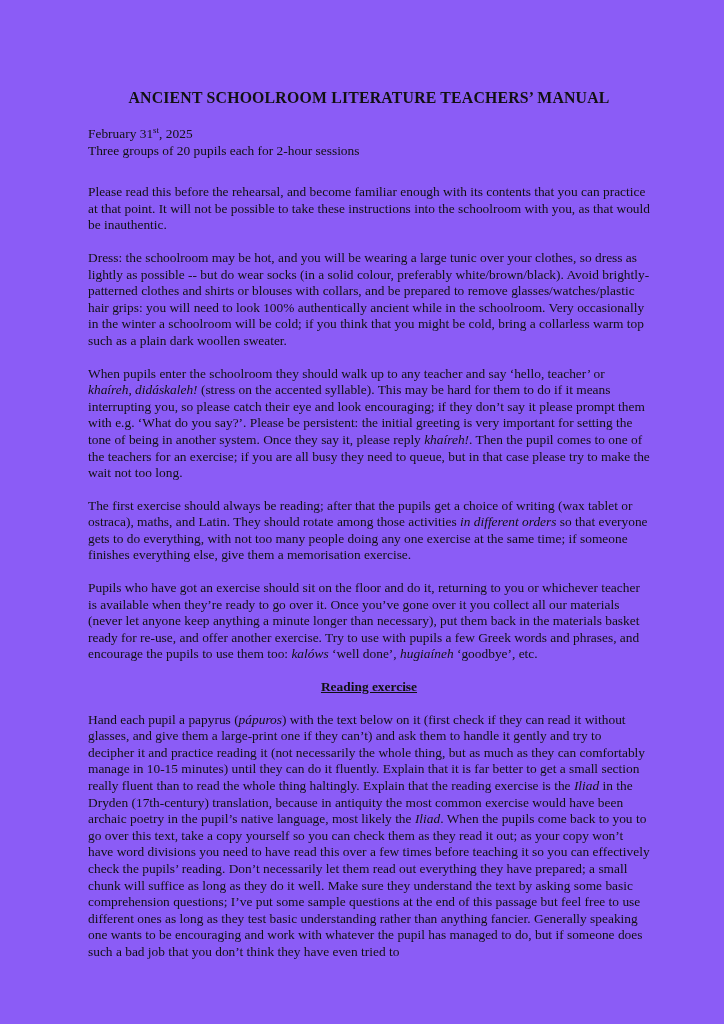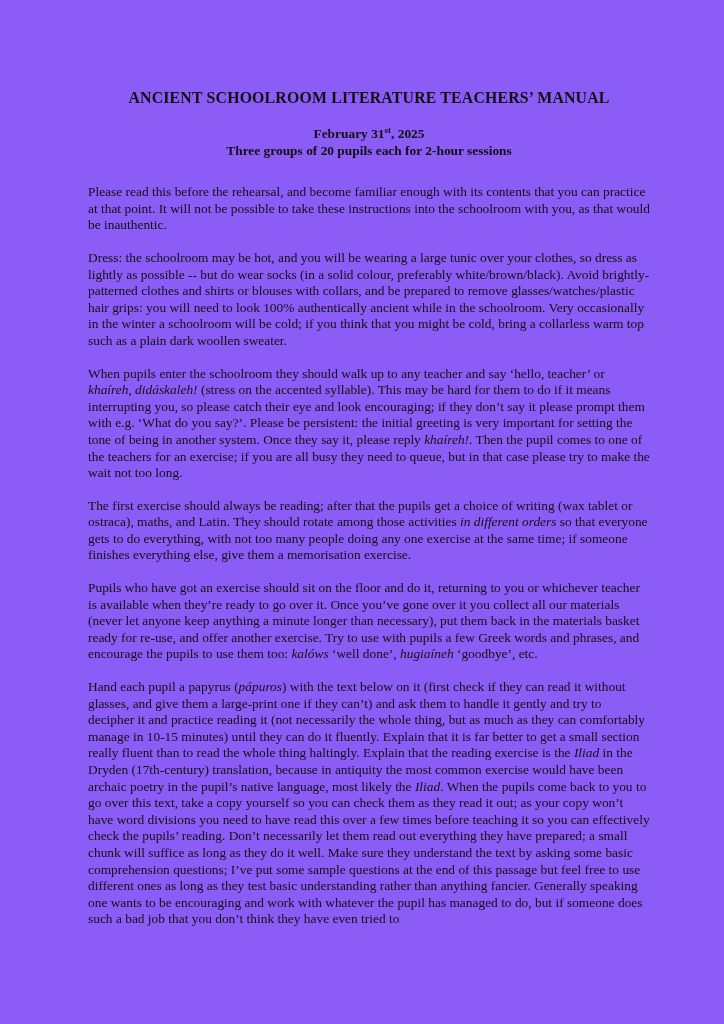--- a/index.html
+++ b/index.html
@@ -24,22 +24,21 @@
   }
   .doc-title {
     margin: 0 0 17px 0;
     text-align: center;
     font-size: 15.8px;
     line-height: 23px;
     font-weight: bold;
     letter-spacing: 0.2px;
   }
   .meta {
-    text-align: center;
-    font-weight: bold;
+    font-weight: normal;
     font-size: 13.4px;
     line-height: 16.6px;
     margin: 0 0 25px 0;
   }
   .meta sup {
     font-size: 9px;
     line-height: 0;
   }
   p.body-par {
     margin: 0 0 16px 0;
@@ -70,19 +69,20 @@
     </div>
 
     <div>
       <p class="body-par">Please read this before the rehearsal, and become familiar enough with its contents that you can practice at that point. It will not be possible to take these instructions into the schoolroom with you, as that would be inauthentic.</p>
       <p class="body-par">Dress: the schoolroom may be hot, and you will be wearing a large tunic over your clothes, so dress as lightly as possible -- but do wear socks (in a solid colour, preferably white/brown/black). Avoid brightly-patterned clothes and shirts or blouses with collars, and be prepared to remove glasses/watches/plastic hair grips: you will need to look 100% authentically ancient while in the schoolroom. Very occasionally in the winter a schoolroom will be cold; if you think that you might be cold, bring a collarless warm top such as a plain dark woollen sweater.</p>
       <p class="body-par">When pupils enter the schoolroom they should walk up to any teacher and say ‘hello, teacher’ or <i>khaíreh, didáskaleh!</i> (stress on the accented syllable). This may be hard for them to do if it means interrupting you, so please catch their eye and look encouraging; if they don’t say it please prompt them with e.g. ‘What do you say?’. Please be persistent: the initial greeting is very important for setting the tone of being in another system. Once they say it, please reply <i>khaíreh!</i>. Then the pupil comes to one of the teachers for an exercise; if you are all busy they need to queue, but in that case please try to make the wait not too long.</p>
       <p class="body-par">The first exercise should always be reading; after that the pupils get a choice of writing (wax tablet or ostraca), maths, and Latin. They should rotate among those activities <i>in different orders</i> so that everyone gets to do everything, with not too many people doing any one exercise at the same time; if someone finishes everything else, give them a memorisation exercise.</p>
       <p class="body-par">Pupils who have got an exercise should sit on the floor and do it, returning to you or whichever teacher is available when they’re ready to go over it. Once you’ve gone over it you collect all our materials (never let anyone keep anything a minute longer than necessary), put them back in the materials basket ready for re-use, and offer another exercise. Try to use with pupils a few Greek words and phrases, and encourage the pupils to use them too: <i>kalóws</i> ‘well done’, <i>hugiaíneh</i> ‘goodbye’, etc.</p>
     </div>
 
+    <h2 class="section-heading">Reading exercise</h2>
 
     <div>
       <p class="body-par">Hand each pupil a papyrus (<i>pápuros</i>) with the text below on it (first check if they can read it without glasses, and give them a large-print one if they can’t) and ask them to handle it gently and try to decipher it and practice reading it (not necessarily the whole thing, but as much as they can comfortably manage in 10-15 minutes) until they can do it fluently. Explain that it is far better to get a small section really fluent than to read the whole thing haltingly. Explain that the reading exercise is the <i>Iliad</i> in the Dryden (17th-century) translation, because in antiquity the most common exercise would have been archaic poetry in the pupil’s native language, most likely the <i>Iliad</i>. When the pupils come back to you to go over this text, take a copy yourself so you can check them as they read it out; as your copy won’t have word divisions you need to have read this over a few times before teaching it so you can effectively check the pupils’ reading. Don’t necessarily let them read out everything they have prepared; a small chunk will suffice as long as they do it well. Make sure they understand the text by asking some basic comprehension questions; I’ve put some sample questions at the end of this passage but feel free to use different ones as long as they test basic understanding rather than anything fancier. Generally speaking one wants to be encouraging and work with whatever the pupil has managed to do, but if someone does such a bad job that you don’t think they have even tried to</p>
     </div>
 
   </div>
 </div>
 
 </body></html>

